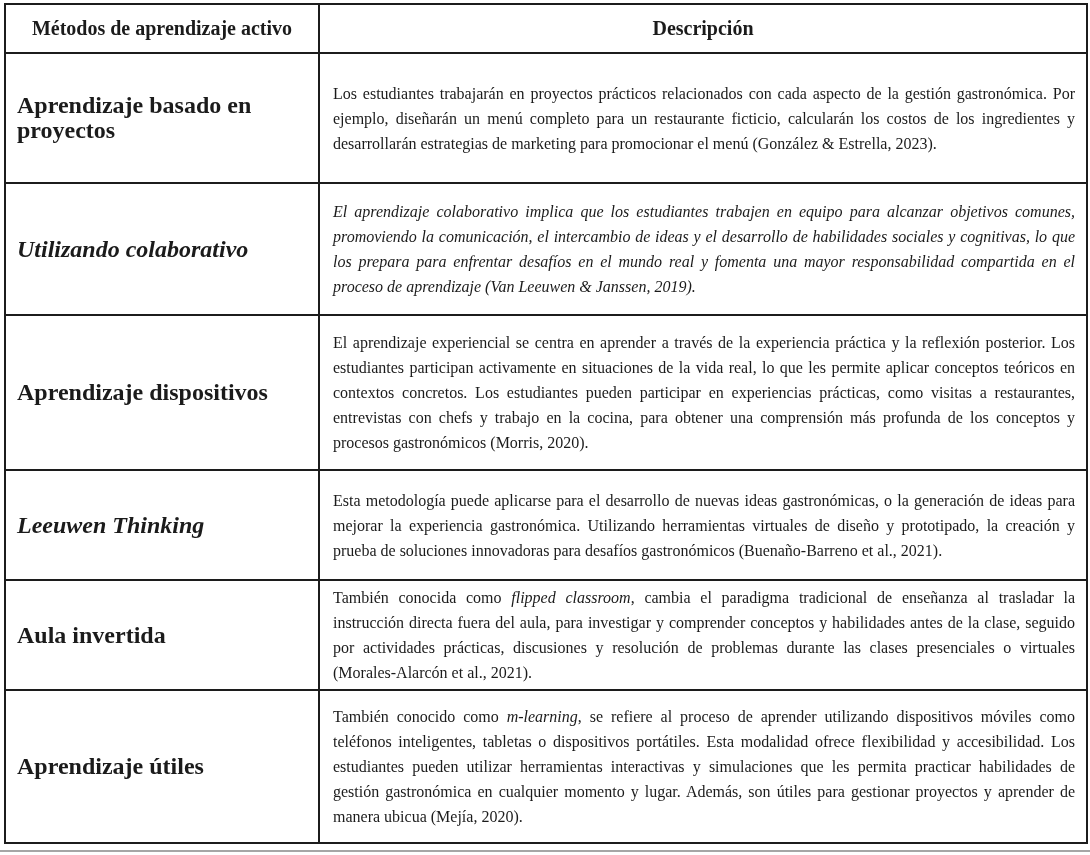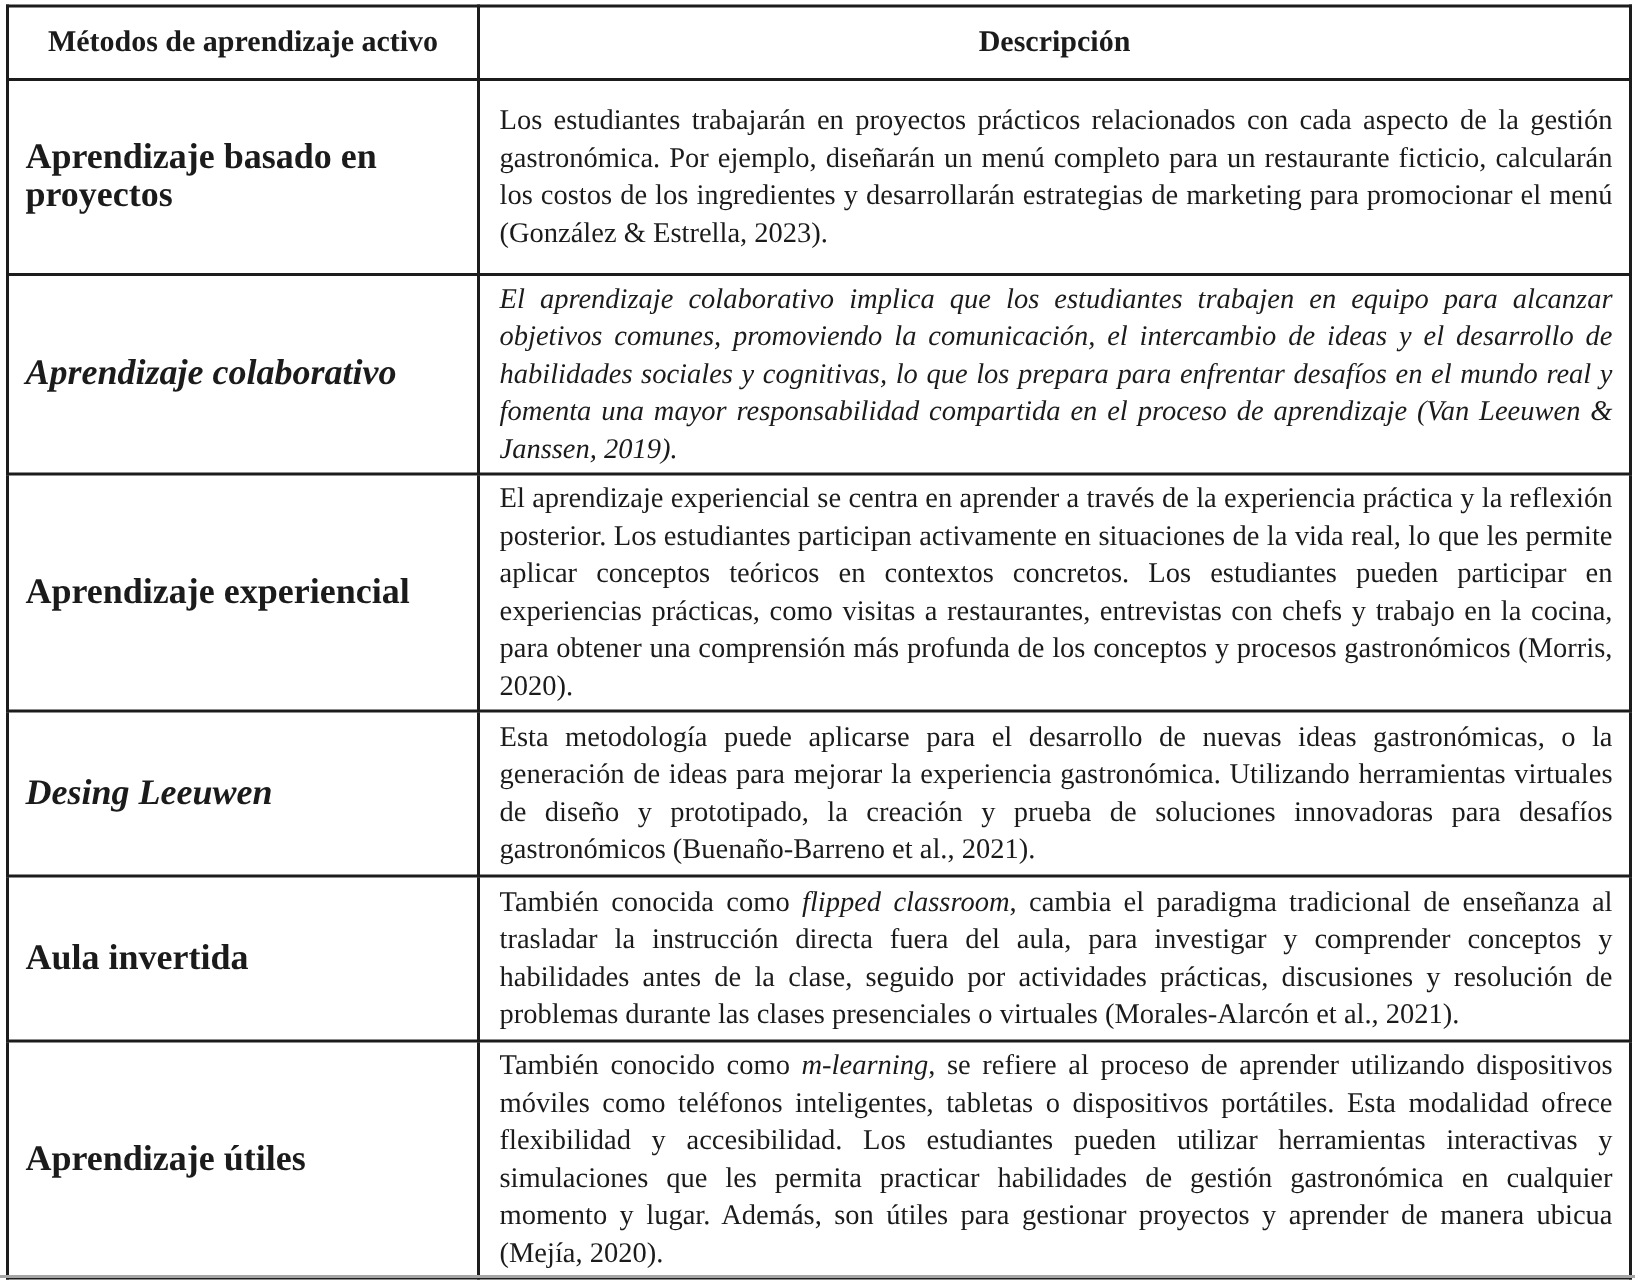--- a/index.html
+++ b/index.html
@@ -42,21 +42,21 @@
     padding: 2px 6px;
   }
   td.method {
     font-size: 24px;
     font-weight: bold;
     text-align: left;
     padding: 2px 8px 2px 11px;
     line-height: 25px;
   }
   td.desc {
-    font-size: 19px;
+    font-size: 16px;
     line-height: 25px;
     text-align: justify;
     text-justify: inter-word;
     padding: 3px 11px 3px 13px;
   }
   tr.r1 td { height: 130px; }
   tr.r2 td { height: 132px; font-style: italic; }
   tr.r3 td { height: 155px; }
   tr.r4 td { height: 110px; }
   tr.r5 td { height: 110px; margin-top: 36px; }
@@ -86,29 +86,29 @@
         <th class="hdr">Métodos de aprendizaje activo</th>
         <th class="hdr">Descripción</th>
       </tr>
     </thead>
     <tbody>
       <tr class="r1">
         <td class="method"><span>Aprendizaje basado en proyectos</span></td>
         <td class="desc"><span>Los estudiantes trabajarán en proyectos prácticos relacionados con cada aspecto de la gestión gastronómica. Por ejemplo, diseñarán un menú completo para un restaurante ficticio, calcularán los costos de los ingredientes y desarrollarán estrategias de marketing para promocionar el menú (González &amp; Estrella, 2023).</span></td>
       </tr>
       <tr class="r2">
-        <td class="method"><span>Aprendizaje colaborativo</span></td>
+        <td class="method"><span>Utilizando colaborativo</span></td>
         <td class="desc"><span>El aprendizaje colaborativo implica que los estudiantes trabajen en equipo para alcanzar objetivos comunes, promoviendo la comunicación, el intercambio de ideas y el desarrollo de habilidades sociales y cognitivas, lo que los prepara para enfrentar desafíos en el mundo real y fomenta una mayor responsabilidad compartida en el proceso de aprendizaje (Van Leeuwen &amp; Janssen, 2019).</span></td>
       </tr>
       <tr class="r3">
-        <td class="method"><span>Aprendizaje experiencial</span></td>
+        <td class="method"><span>Aprendizaje dispositivos</span></td>
         <td class="desc"><span>El aprendizaje experiencial se centra en aprender a través de la experiencia práctica y la reflexión posterior. Los estudiantes participan activamente en situaciones de la vida real, lo que les permite aplicar conceptos teóricos en contextos concretos. Los estudiantes pueden participar en experiencias prácticas, como visitas a restaurantes, entrevistas con chefs y trabajo en la cocina, para obtener una comprensión más profunda de los conceptos y procesos gastronómicos (Morris, 2020).</span></td>
       </tr>
       <tr class="r4">
-        <td class="method"><i>Desing Leeuwen</i></td>
+        <td class="method"><i>Leeuwen Thinking</i></td>
         <td class="desc"><span>Esta metodología puede aplicarse para el desarrollo de nuevas ideas gastronómicas, o la generación de ideas para mejorar la experiencia gastronómica. Utilizando herramientas virtuales de diseño y prototipado, la creación y prueba de soluciones innovadoras para desafíos gastronómicos (Buenaño-Barreno et al., 2021).</span></td>
       </tr>
       <tr class="r5">
         <td class="method"><span>Aula invertida</span></td>
         <td class="desc"><span>También conocida como </span><i>flipped classroom</i><span>, cambia el paradigma tradicional de enseñanza al trasladar la instrucción directa fuera del aula, para investigar y comprender conceptos y habilidades antes de la clase, seguido por actividades prácticas, discusiones y resolución de problemas durante las clases presenciales o virtuales (Morales-Alarcón et al., 2021).</span></td>
       </tr>
       <tr class="r6">
         <td class="method"><span>Aprendizaje útiles</span></td>
         <td class="desc"><span>También conocido como </span><i>m-learning</i><span>, se refiere al proceso de aprender utilizando dispositivos móviles como teléfonos inteligentes, tabletas o dispositivos portátiles. Esta modalidad ofrece flexibilidad y accesibilidad. Los estudiantes pueden utilizar herramientas interactivas y simulaciones que les permita practicar habilidades de gestión gastronómica en cualquier momento y lugar. Además, son útiles para gestionar proyectos y aprender de manera ubicua (Mejía, 2020).</span></td>
       </tr>

